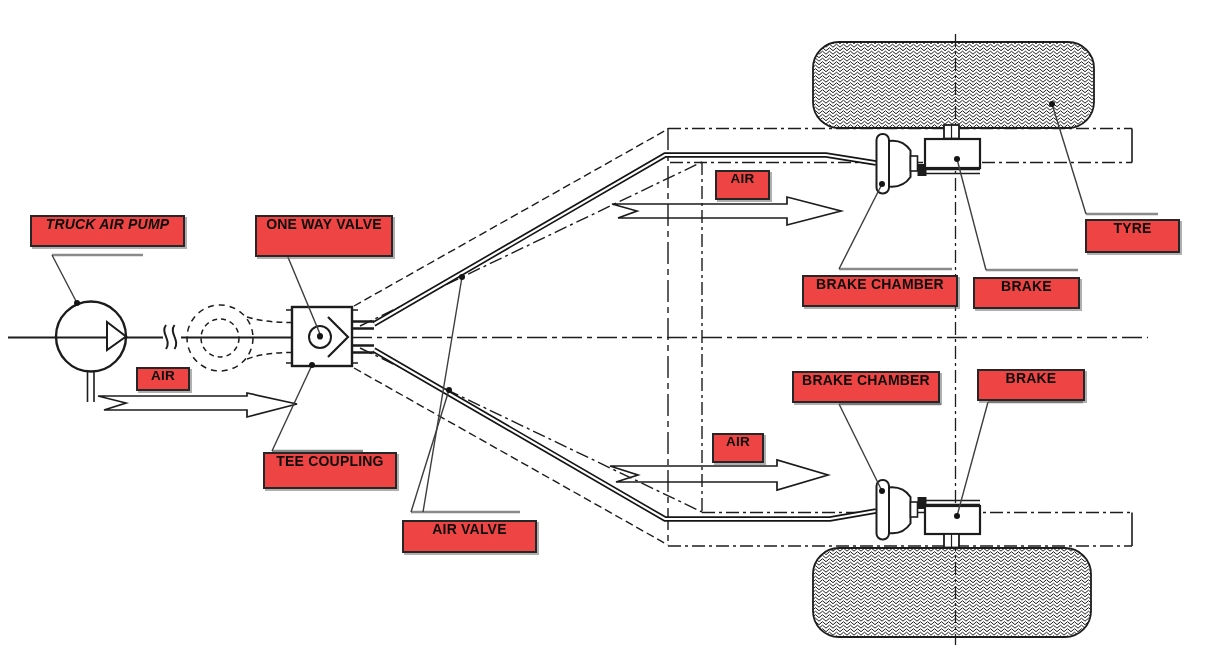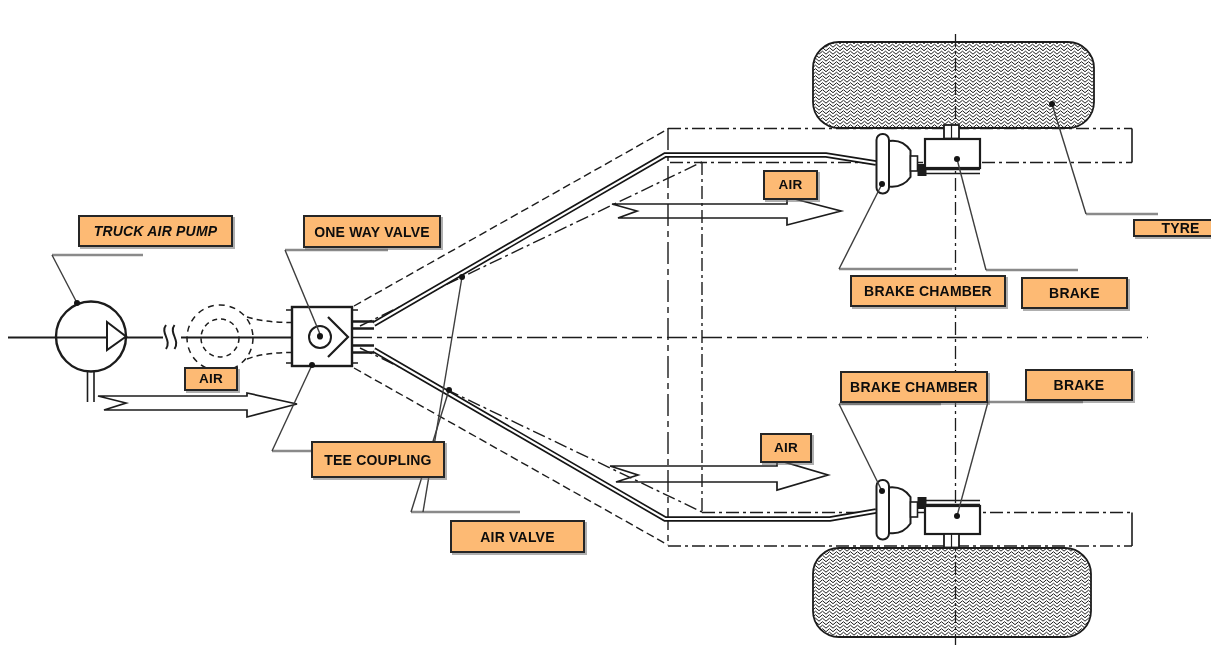--- a/index.html
+++ b/index.html
@@ -1,23 +1,23 @@
 <!DOCTYPE html>
 <html><head>
 <meta charset="utf-8">
 <style>
   html,body{margin:0;padding:0;background:#ffffff;}
   .stage{position:relative;width:1211px;height:672px;background:#ffffff;overflow:hidden;
          font-family:"Liberation Sans",sans-serif;}
   .stage svg{position:absolute;left:0;top:0;}
-  .co{position:absolute;display:flex;align-items:center;justify-content:center;
-      background:#fdba74;border:2px solid #262626;
+  .co{position:absolute;display:flex;justify-content:center;
+      background:#ef4444;border:2px solid #262626;
       box-shadow:2px 2px 0 rgba(110,110,110,.55);
       font-weight:700;font-size:14px;line-height:1;color:#0d0d0d;letter-spacing:.2px;
-      white-space:nowrap;box-sizing:border-box;margin-left:48px;}
+      white-space:nowrap;box-sizing:border-box;}
   .co.small{font-size:13.5px;}
 </style>
 </head>
 <body>
 
 <div class="stage">
 
 <svg width="1211" height="672" viewBox="0 0 1211 672" stroke="#1c1c1c" fill="none">
   <defs>
     <pattern id="tyrefill" width="7" height="7" patternUnits="userSpaceOnUse">
@@ -160,45 +160,45 @@
       <path d="M1083,402 H988" stroke="#8a8a8a" stroke-width="2.4"></path>
       <path d="M988,402 L957,516" stroke="#3d3d3d" stroke-width="1.4"></path>
       <circle cx="957" cy="516" r="3" fill="#141414" stroke="none"></circle>
     </g>
   </g>
 </svg>
 
 <div class="co" style="left:30px;top:215px;width:155px;height:32px;font-style:italic;">
   <span>TRUCK AIR PUMP</span>
 </div>
-<div class="co" style="left:255px;top:215px;width:138px;height:33px;">
+<div class="co" style="left:255px;top:215px;width:138px;height:42px;">
   <span>ONE WAY VALVE</span>
 </div>
-<div class="co" style="left:263px;top:441px;width:134px;height:37px;">
+<div class="co" style="left:263px;top:452px;width:134px;height:37px;">
   <span>TEE COUPLING</span>
 </div>
 <div class="co" style="left:402px;top:520px;width:135px;height:33px;">
   <span>AIR VALVE</span>
 </div>
 <div class="co small" style="left:136px;top:367px;width:54px;height:24px;">
   <span>AIR</span>
 </div>
 <div class="co small" style="left:715px;top:170px;width:55px;height:30px;">
   <span>AIR</span>
 </div>
 <div class="co small" style="left:712px;top:433px;width:52px;height:30px;">
   <span>AIR</span>
 </div>
 <div class="co" style="left:802px;top:275px;width:156px;height:32px;">
   <span>BRAKE CHAMBER</span>
 </div>
 <div class="co" style="left:973px;top:277px;width:107px;height:32px;">
   <span>BRAKE</span>
 </div>
-<div class="co" style="left:1085px;top:219px;width:95px;height:18px;">
+<div class="co" style="left:1085px;top:219px;width:95px;height:34px;">
   <span>TYRE</span>
 </div>
 <div class="co" style="left:792px;top:371px;width:148px;height:32px;">
   <span>BRAKE CHAMBER</span>
 </div>
 <div class="co" style="left:977px;top:369px;width:108px;height:32px;">
   <span>BRAKE</span>
 </div>
 
 </div>

